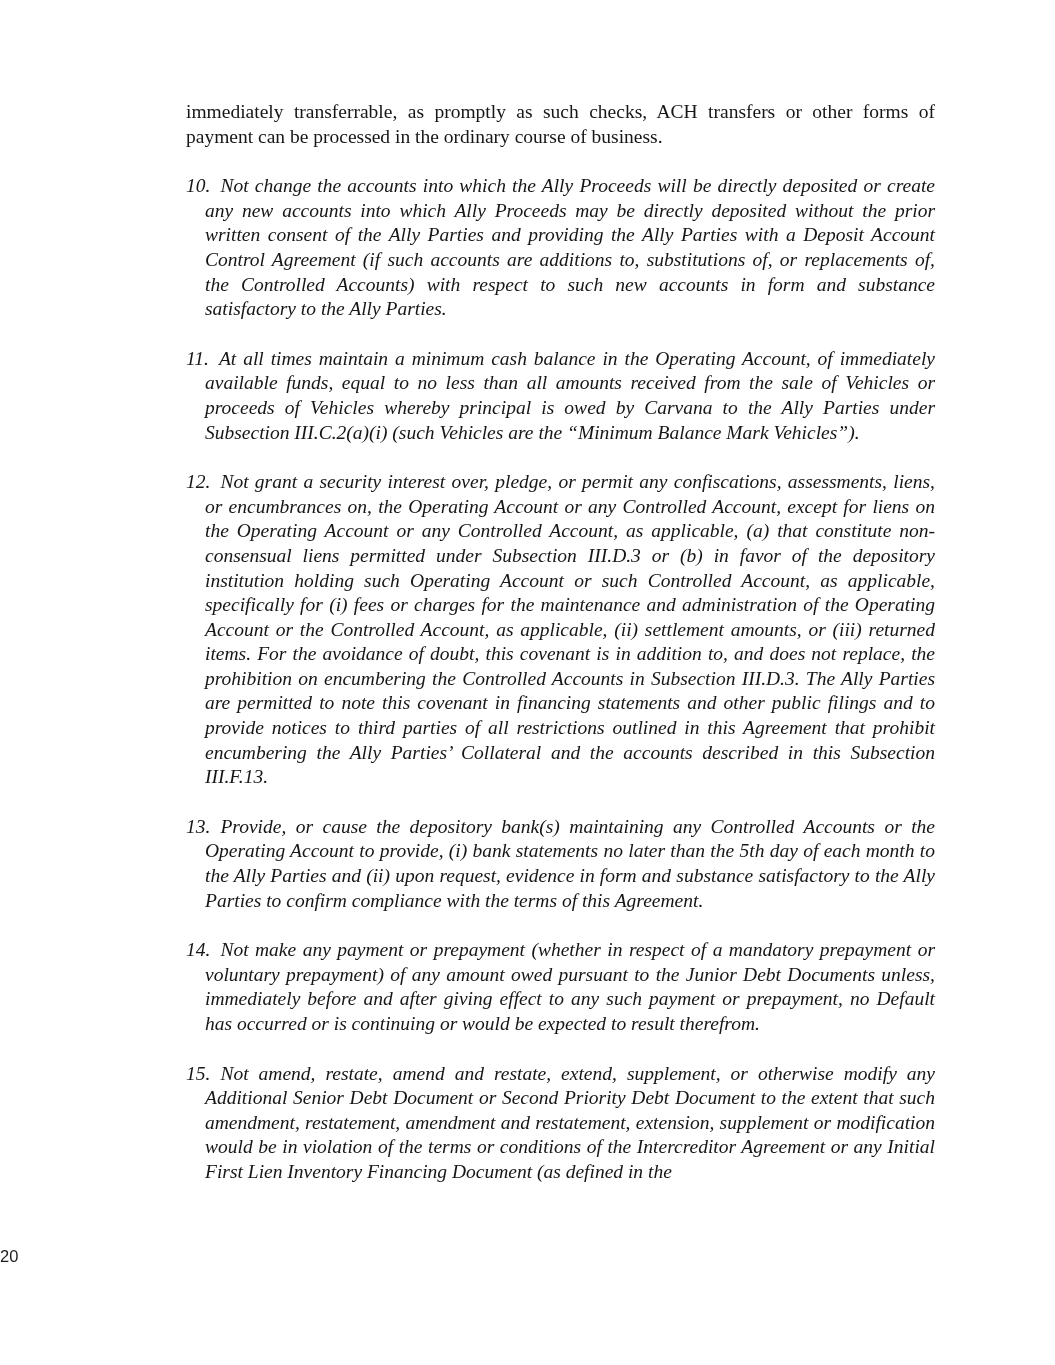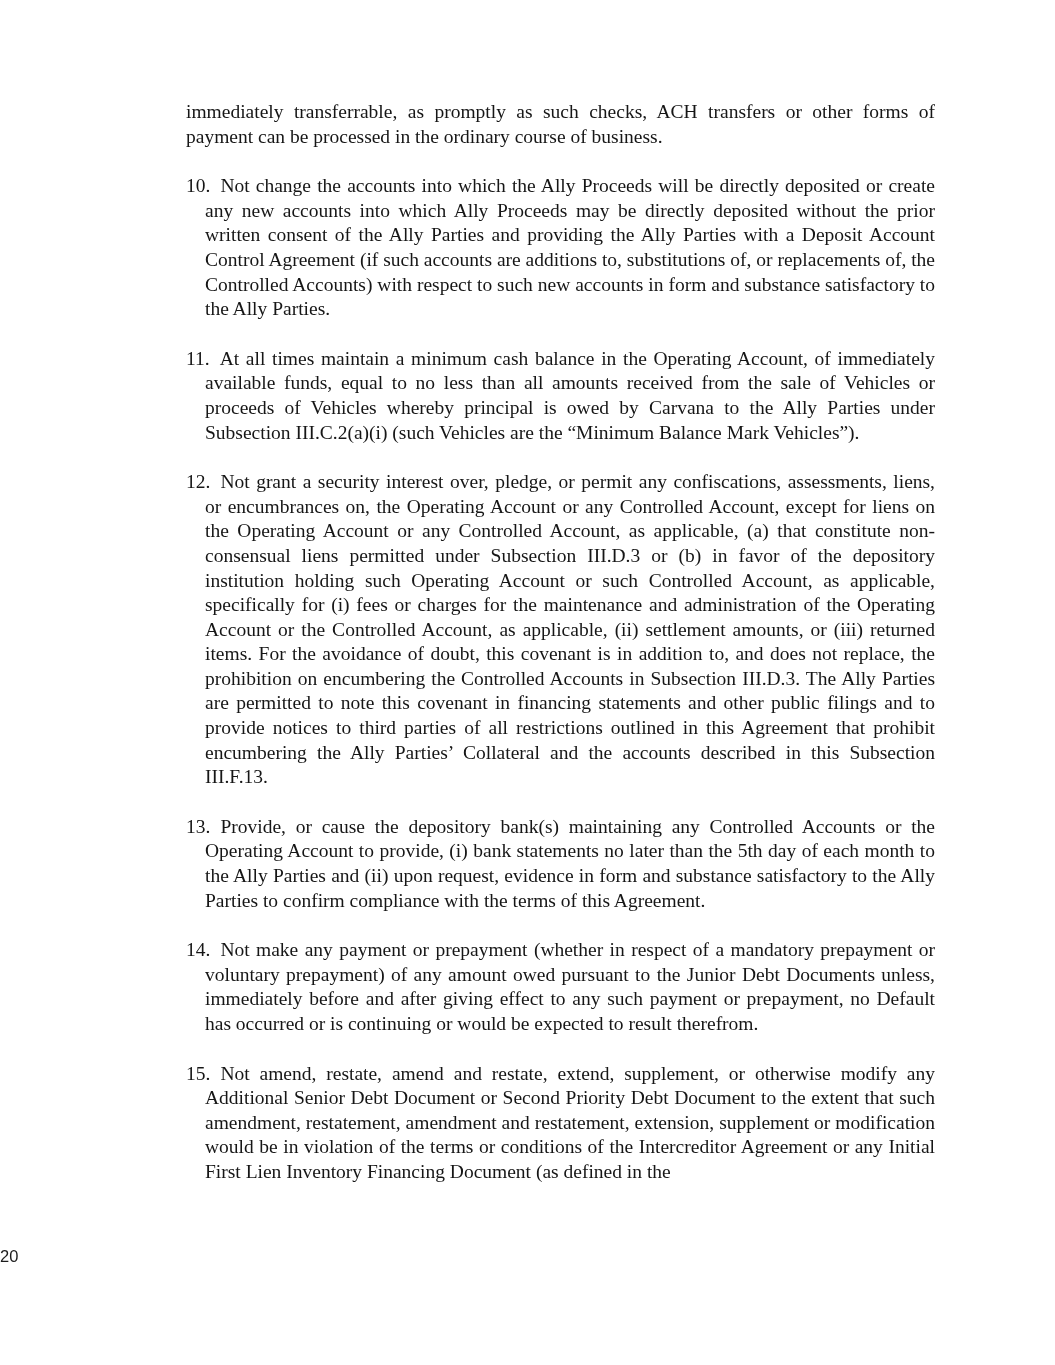--- a/index.html
+++ b/index.html
@@ -26,20 +26,21 @@
     line-height: 24.6px;
     text-align: justify;
   }
   .para {
     margin: 0 0 25px 0;
   }
   .list-item {
     margin: 4px 0 25px 0;
     padding-left: 19px;
     text-indent: -19px;
+    font-style: italic;
   }
   .list-item .num {
     margin-right: 10px;
   }
   .footer {
     position: absolute;
     top: 1247px;
     left: 0;
     width: 1055px;
     text-align: left;

